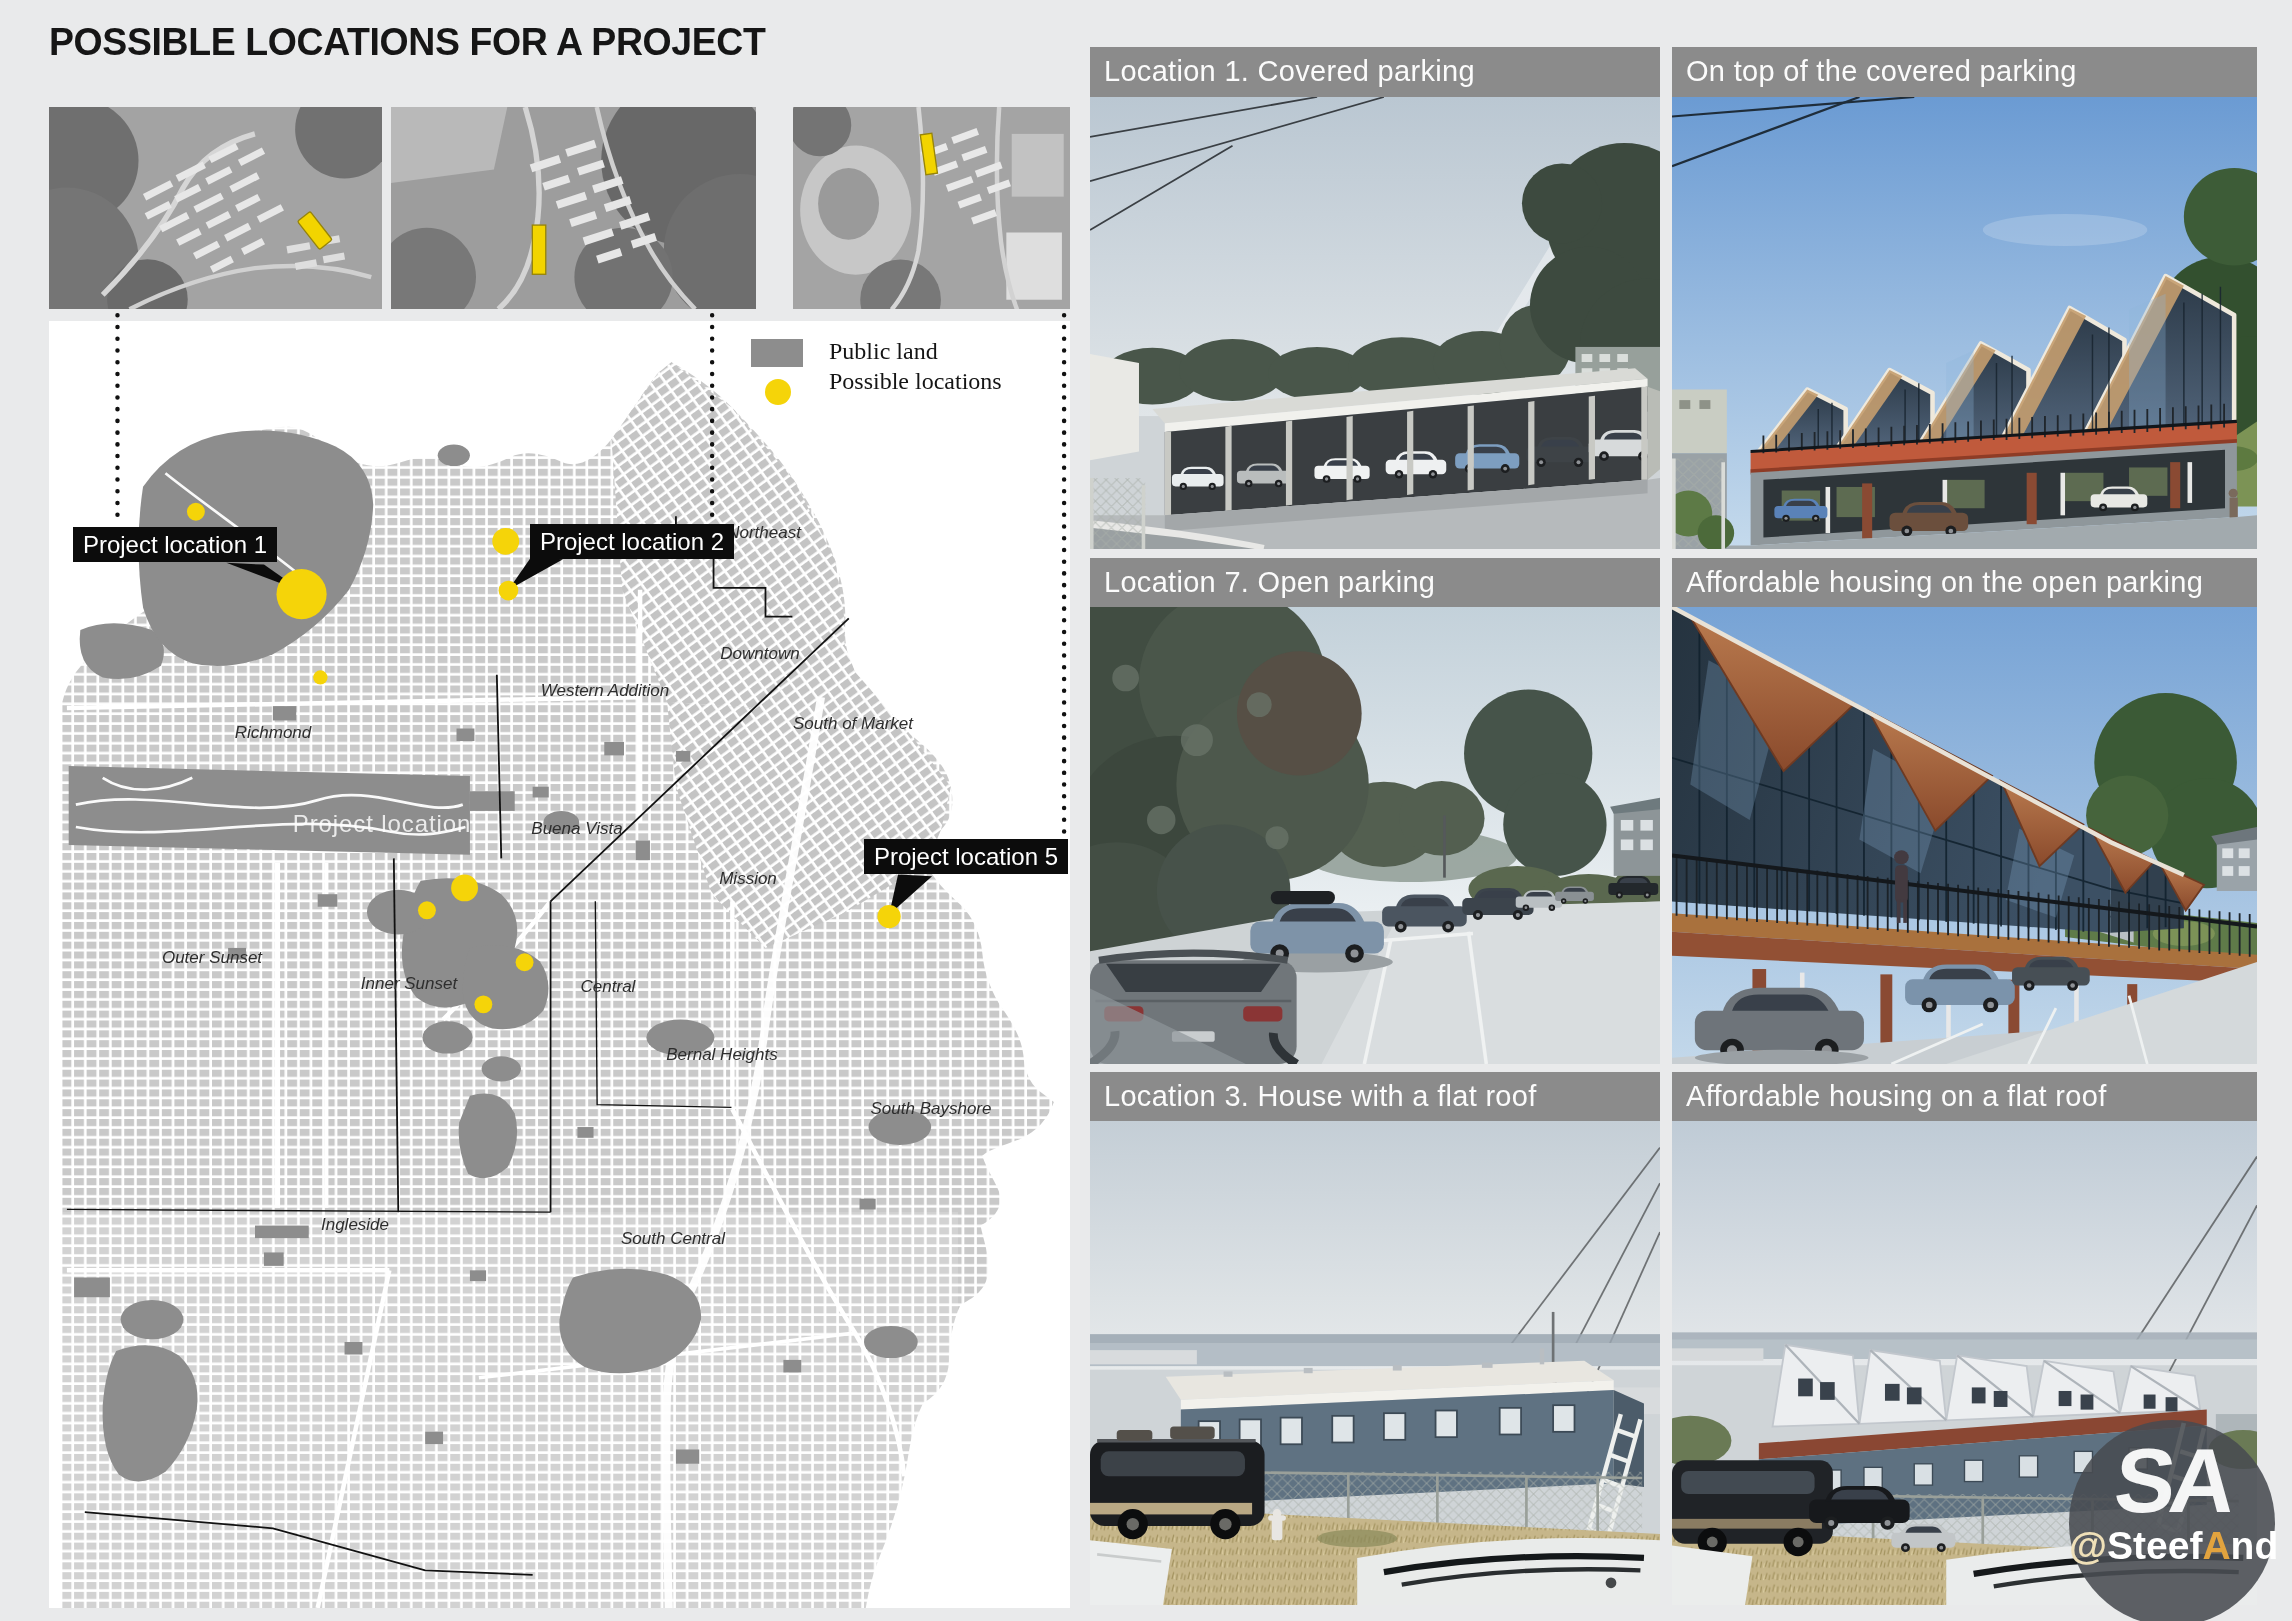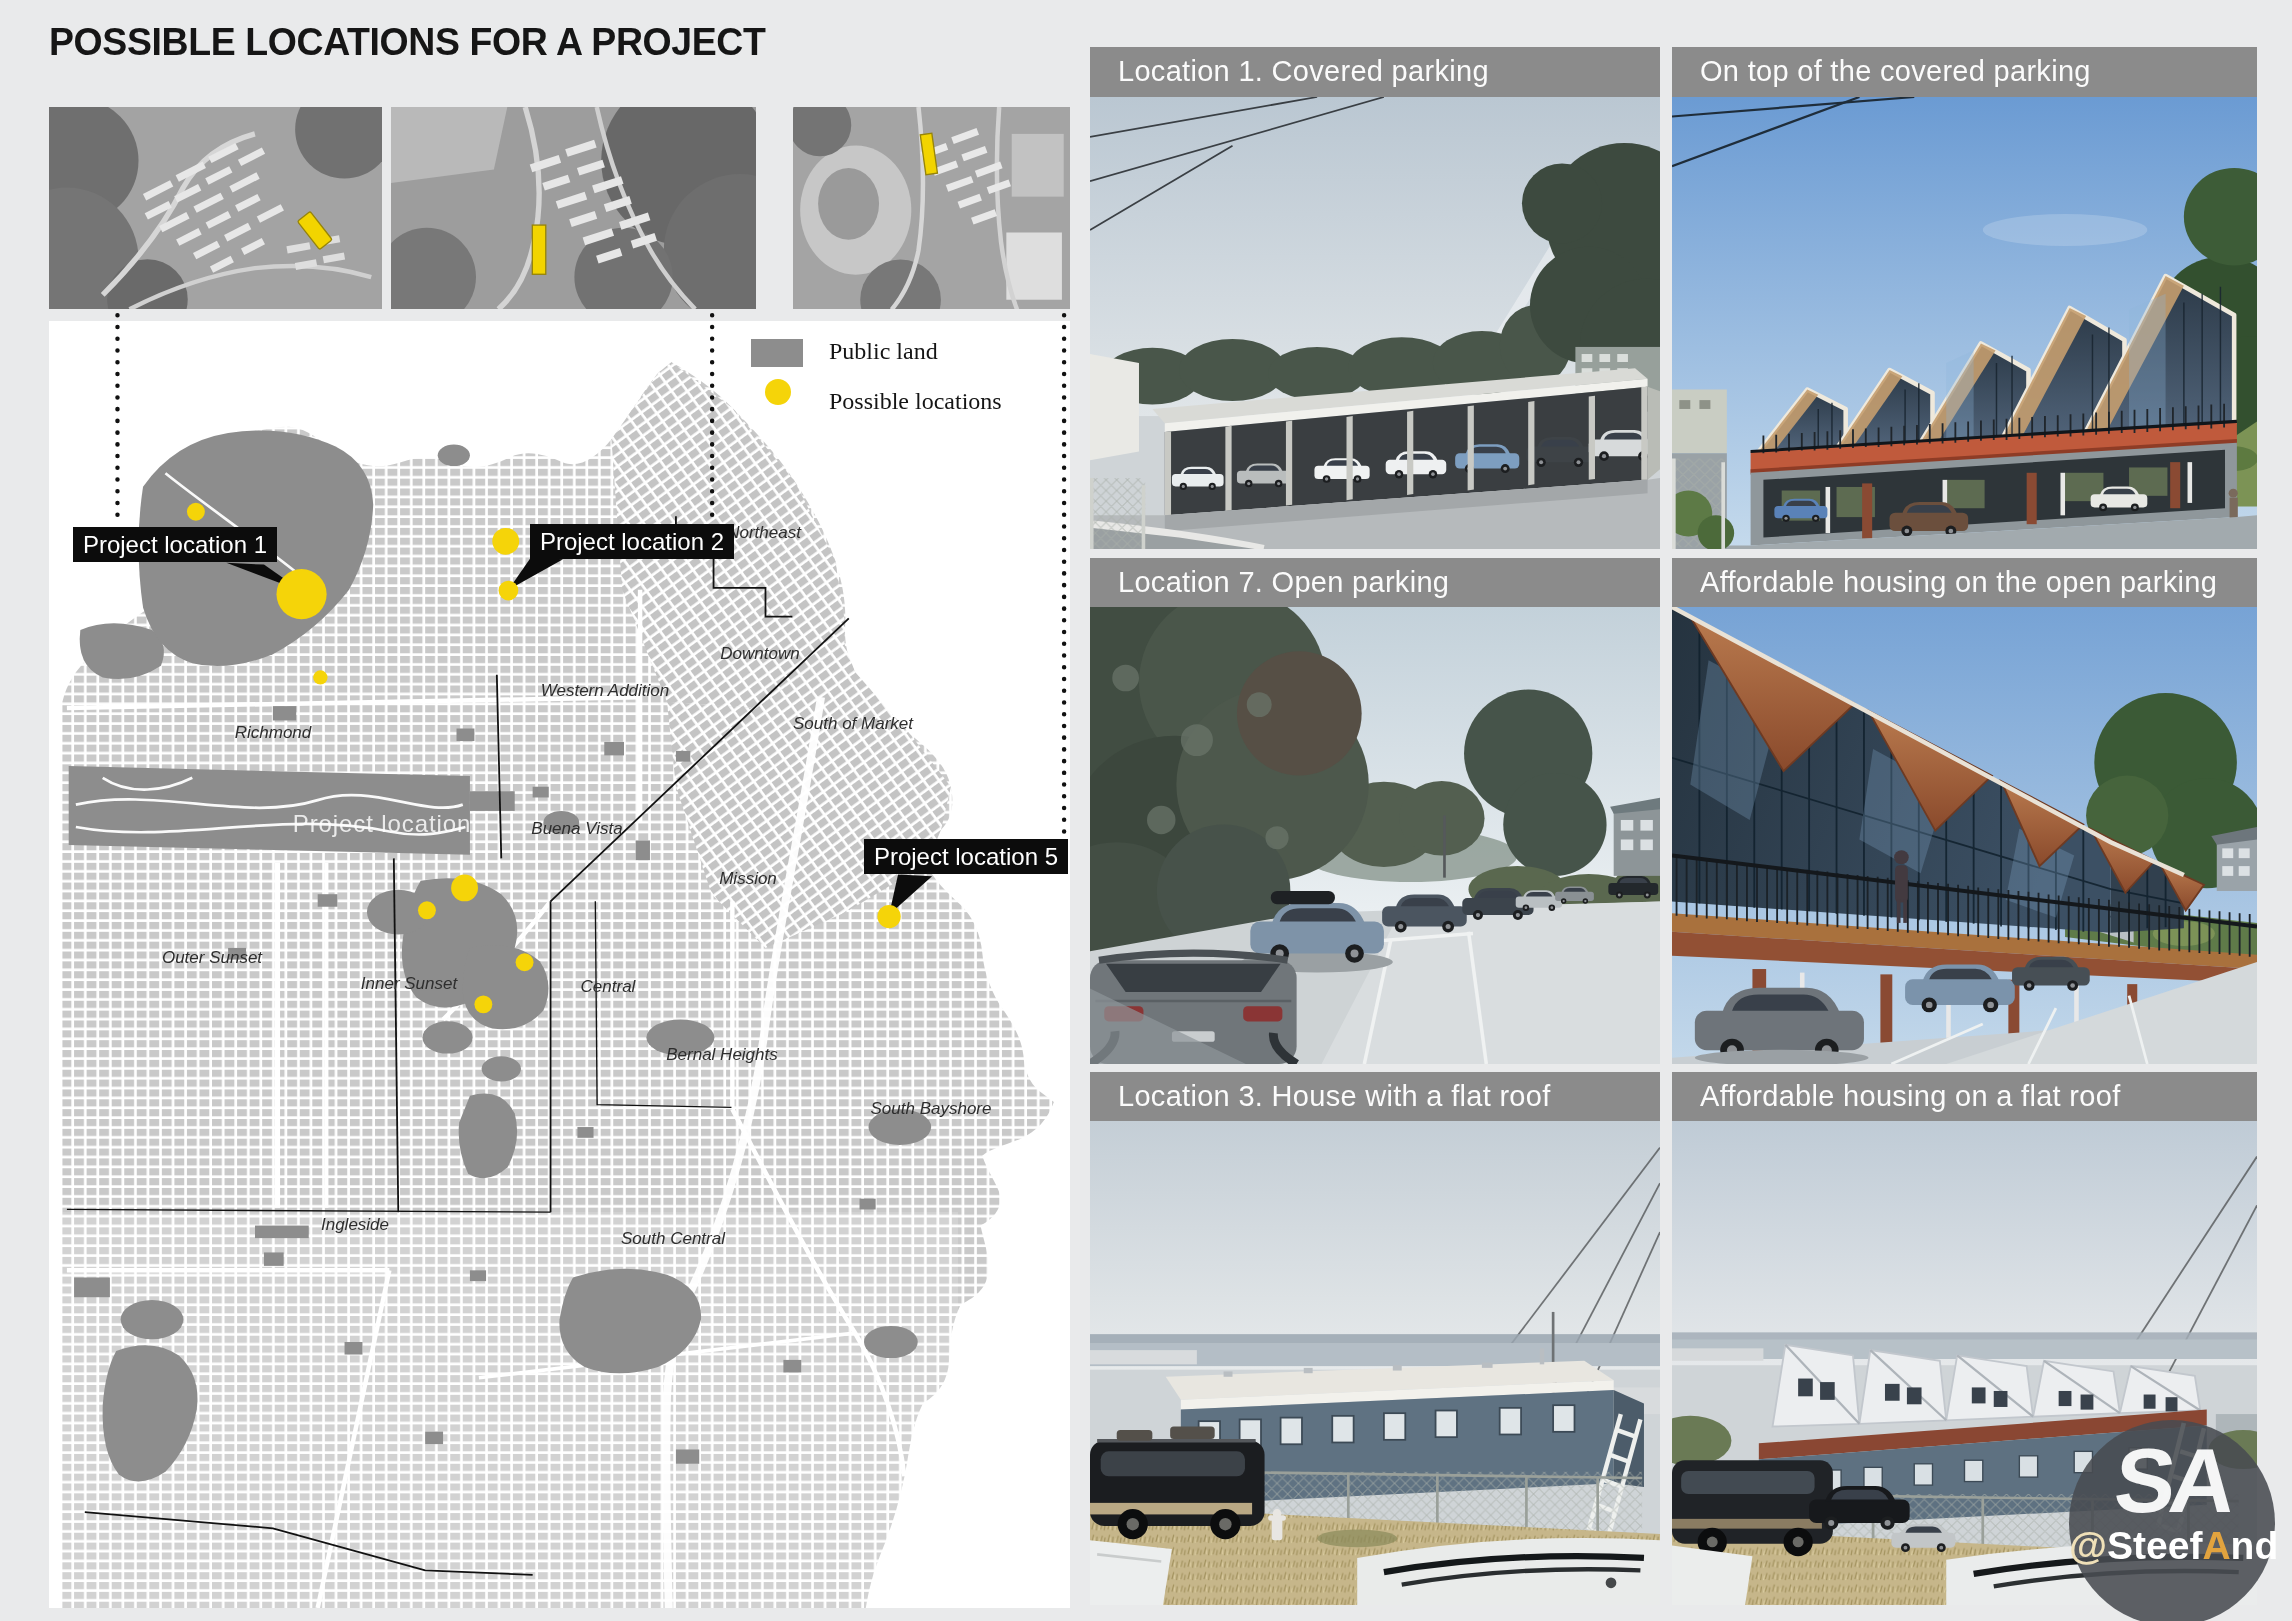--- a/index.html
+++ b/index.html
@@ -13,21 +13,21 @@
   .nlabel{position:absolute;transform:translate(-50%,-50%);font-style:italic;font-size:17px;
           color:#2e2e2e;white-space:nowrap;}
   .ghost{position:absolute;transform:translate(-50%,-50%);font-size:24px;color:rgba(255,255,255,.82);
          letter-spacing:0.9px;white-space:nowrap;}
   .ploc{position:absolute;background:#0c0c0c;color:#ffffff;font-size:24px;line-height:35px;
         padding:0 9.9px;white-space:nowrap;font-weight:400;}
   .legend-text{position:absolute;font-family:"Liberation Serif",serif;font-size:24px;color:#151515;}
   .legend-swatch{position:absolute;width:52px;height:28px;background:#8d8d8d;}
   .legend-dot{position:absolute;width:26px;height:26px;border-radius:50%;background:#f5d409;}
   .photo-hdr{position:absolute;background:#8b8b8b;color:#fbfbfb;font-size:29px;line-height:49px;
-             height:51px;padding-left:28px;box-sizing:border-box;letter-spacing:0.3px;}
+             height:51px;padding-left:14px;box-sizing:border-box;letter-spacing:0.3px;}
   .ppanel{position:absolute;overflow:hidden;background:#cfd4d7;}
   .ppanel svg{display:block;width:100%;height:100%;}
   #sa-badge{left:2069px;top:1420px;width:206px;height:206px;border-radius:50%;
             background:rgba(72,75,81,.88);text-align:center;color:#fff;}
   #sa-badge .sa{font-size:91px;font-weight:700;letter-spacing:-6.3px;margin-top:9px;
                 color:rgba(255,255,255,.94);transform:skewX(-5deg);}
   #sa-badge .handle{font-size:39px;font-weight:600;margin-top:-9px;letter-spacing:0;}
   #sa-badge .h-at{color:#efe0b8;} #sa-badge .h-accent{color:#e2a33e;}
   svg{shape-rendering:auto;}
 </style>
@@ -274,21 +274,21 @@
         <circle cx="531" cy="716" r="10"></circle>
         <circle cx="485" cy="763" r="10"></circle>
         <circle cx="938" cy="665" r="13"></circle>
       </g>
     </svg>
   </div>
 
   <div class="legend-swatch abs" style="left:751px;top:339px"></div>
   <div class="legend-text abs" style="left:829px;top:338px">Public land</div>
   <div class="legend-dot abs" style="left:765px;top:379px"></div>
-  <div class="legend-text abs" style="left:829px;top:388px">Possible locations</div>
+  <div class="legend-text abs" style="left:829px;top:368px">Possible locations</div>
 
   <div class="nlabel" style="left:273px;top:733px">Richmond</div>
   <div class="nlabel" style="left:605px;top:691px">Western Addition</div>
   <div class="nlabel" style="left:764px;top:533px">Northeast</div>
   <div class="nlabel" style="left:760px;top:654px">Downtown</div>
   <div class="nlabel" style="left:853px;top:724px">South of Market</div>
   <div class="nlabel" style="left:577px;top:829px">Buena Vista</div>
   <div class="nlabel" style="left:748px;top:879px">Mission</div>
   <div class="nlabel" style="left:409px;top:984px">Inner Sunset</div>
   <div class="nlabel" style="left:212px;top:958px">Outer Sunset</div>

